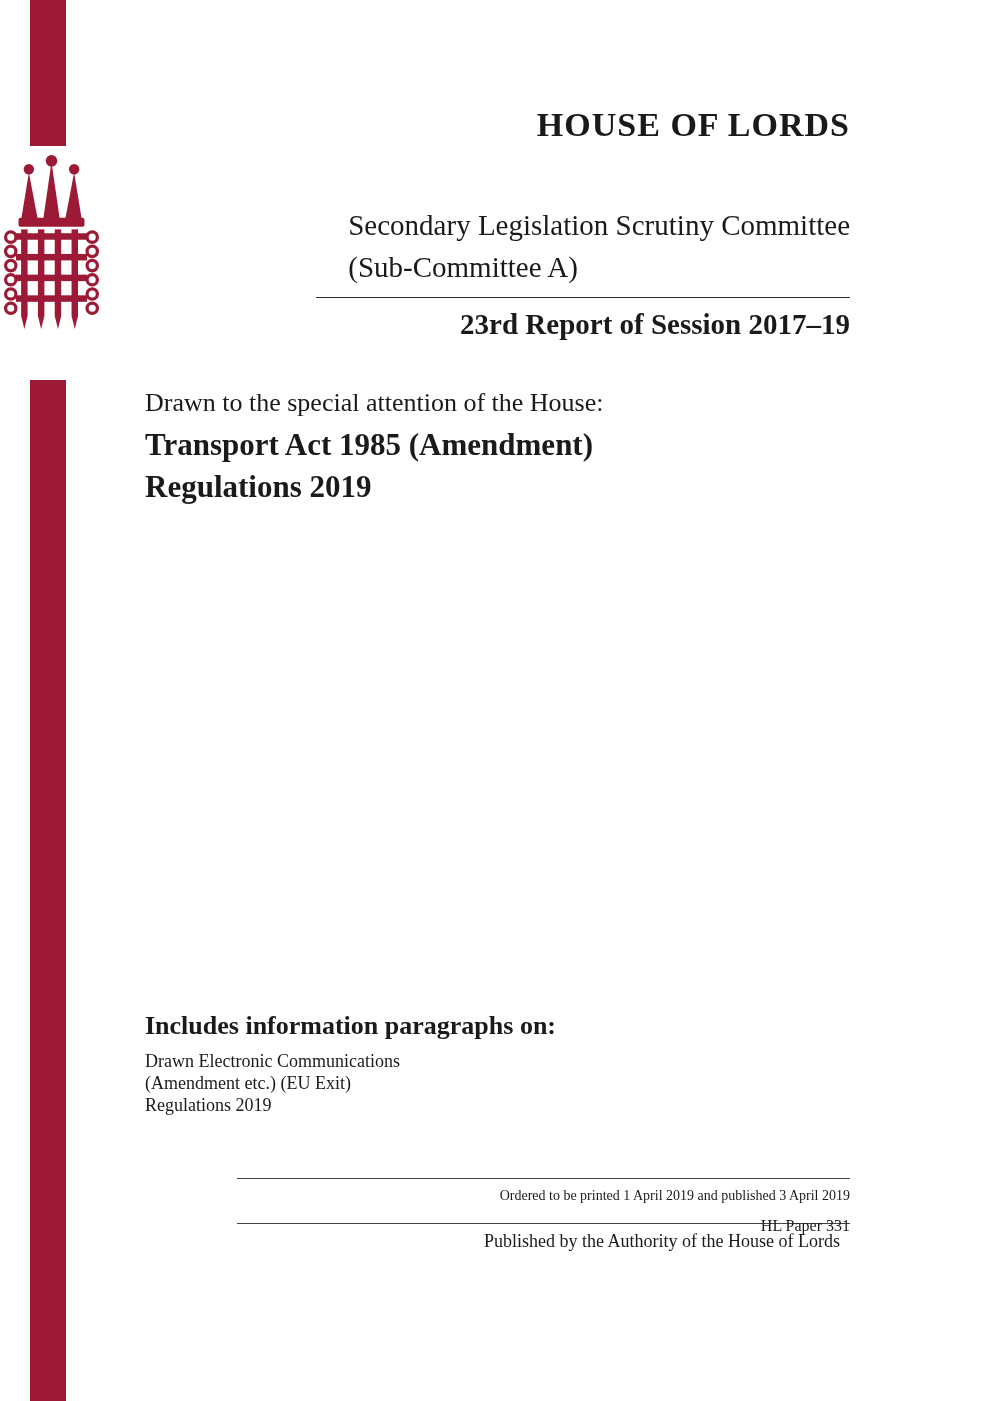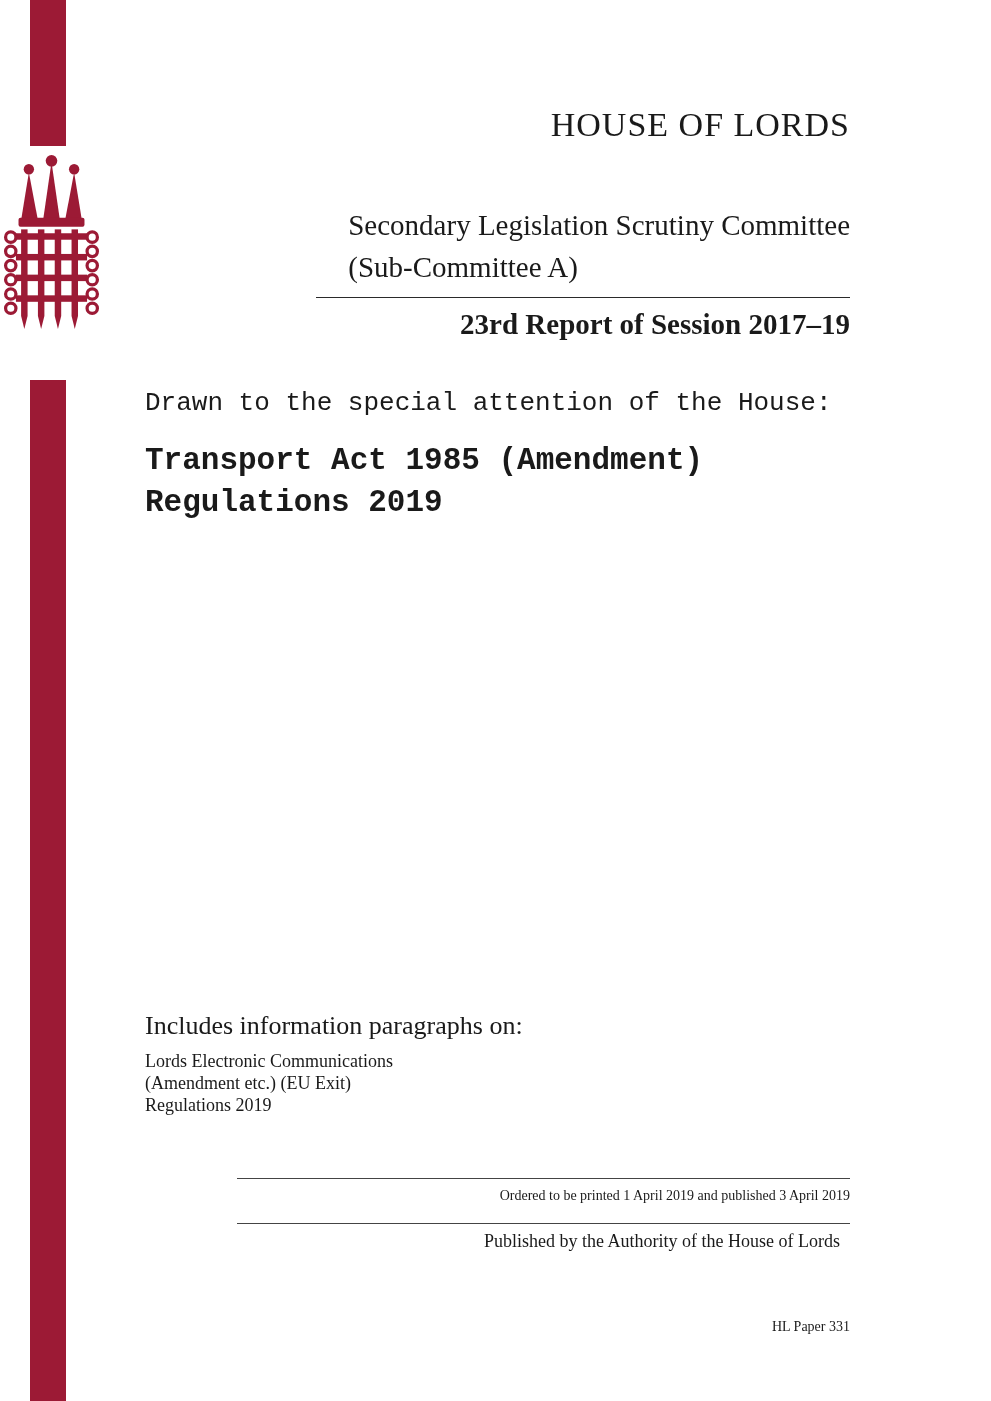--- a/index.html
+++ b/index.html
@@ -20,21 +20,21 @@
   .emblem-box {
     position: absolute;
     left: 0; top: 146px;
     width: 102px; height: 234px;
     background: #ffffff;
     display: flex; align-items: center; justify-content: center;
   }
   .page-title {
     position: absolute;
     top: 106px; right: 141px;
-    font-size: 34px; font-weight: 400;
+    font-size: 34px; font-weight: 700;
     letter-spacing: 1px;
     white-space: nowrap;
   }
   .committee-block {
     position: absolute;
     top: 204px; right: 141px;
     text-align: left;
     font-size: 29px; line-height: 42px;
     white-space: nowrap;
   }
@@ -42,47 +42,47 @@
   .rule-committee { top: 297px; left: 316px; width: 534px; }
   .report-session {
     position: absolute;
     top: 308px; right: 141px;
     font-size: 29px;
     white-space: nowrap;
     font-weight: bold;
   }
   .attention-block {
     position: absolute;
-    top: 386px; left: 145px; font-family: Liberation Mono, monospace;
+    top: 386px; left: 145px;
   }
   .attention-heading { font-size: 26px; line-height: 34px; font-weight: 400; }
-  .attention-subject { font-size: 31px; line-height: 42px; font-weight: 700; margin-top: 20px; }
+  .attention-subject { font-size: 31px; line-height: 42px; font-weight: 700; margin-top: 4px; }
   .includes-block {
     position: absolute;
     top: 1010px; left: 145px;
   }
-  .includes-heading { font-size: 26px; line-height: 32px; font-weight: 400; }
+  .includes-heading { font-size: 26px; line-height: 32px; font-weight: 700; }
   .includes-items { margin-top: 8px; font-size: 18px; line-height: 22px; }
   .rule-thin { border-top: 1px solid #444; }
   .rule-footer-top { top: 1178px; left: 237px; width: 613px; }
   .rule-footer-mid { top: 1223px; left: 237px; width: 613px; }
   .ordered-line {
     position: absolute;
     top: 1188px; right: 141px;
     font-size: 14px; white-space: nowrap;
   }
   .published-line {
     position: absolute;
     top: 1231px; right: 151px;
     font-size: 18px; white-space: nowrap;
   }
   .paper-number {
     position: absolute;
-    top: 1319px; right: 141px;
-    font-size: 14px; white-space: nowrap;
+    top: 1217px; right: 141px;
+    font-size: 16px; white-space: nowrap;
   }
 </style>
 </head>
 <body>
 
 <div class="page">
 
   <div class="red-bar"></div>
 
   <div class="emblem-box">
@@ -145,21 +145,21 @@
     <div class="attention-heading">Drawn to the special attention of the House:</div>
     <div class="attention-subject">
       <div>Transport Act 1985 (Amendment)</div>
       <div>Regulations 2019</div>
     </div>
   </div>
 
   <div class="includes-block">
     <div class="includes-heading">Includes information paragraphs on:</div>
     <div class="includes-items">
-      <div>Lords Electronic Communications</div>
+      <div>Drawn Electronic Communications</div>
       <div>(Amendment etc.) (EU Exit)</div>
       <div>Regulations 2019</div>
     </div>
   </div>
 
   <div class="rule rule-thin rule-footer-top"></div>
 
   <div class="ordered-line">Ordered to be printed 1 April 2019 and published 3 April 2019</div>
 
   <div class="rule rule-thin rule-footer-mid"></div>

